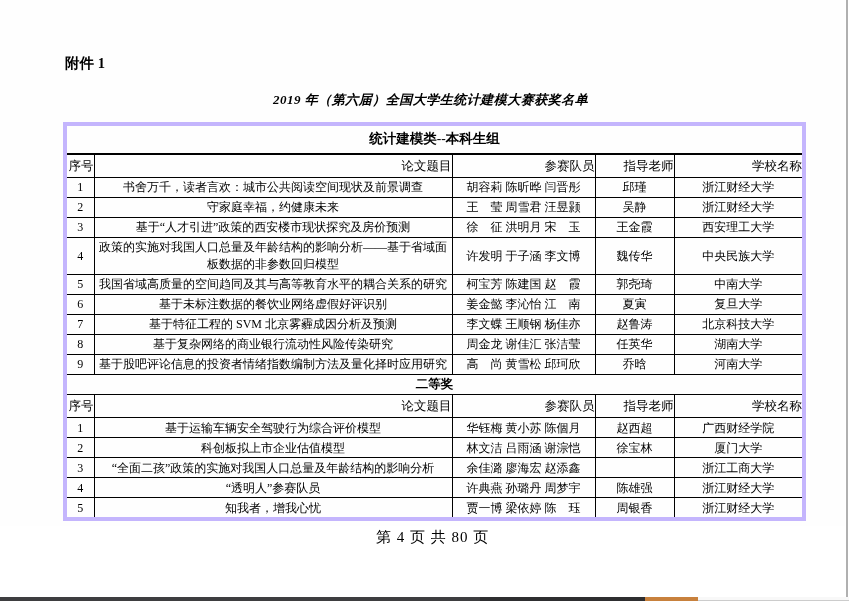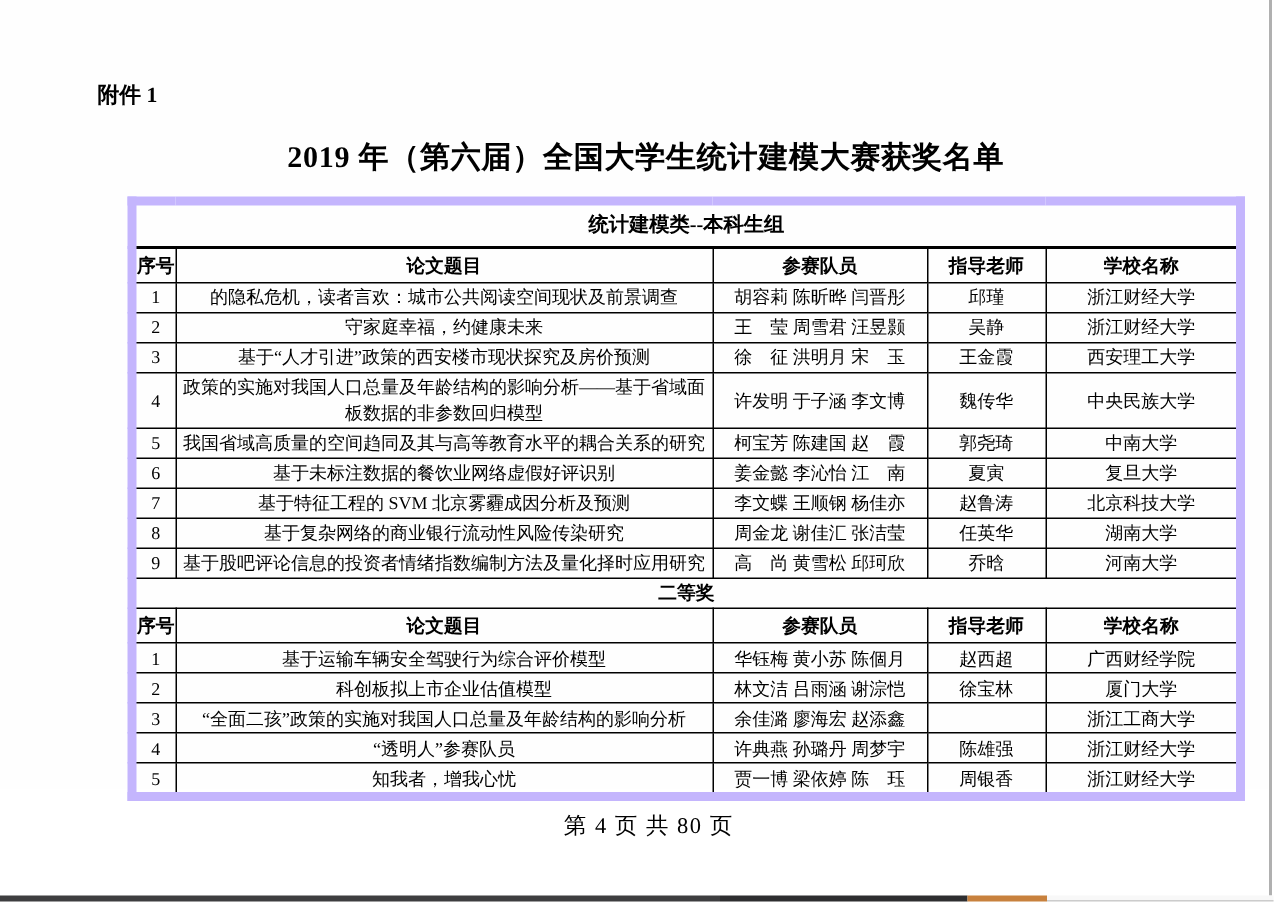--- a/index.html
+++ b/index.html
@@ -26,30 +26,30 @@
     padding: 54px 47px 0 63px;
   }
   .attachment {
     font-weight: bold;
     font-size: 14.5px;
     margin: 0 0 18px 2px;
   }
   .doc-title {
     text-align: center;
     font-weight: bold;
-    font-size: 20px;
+    font-size: 13px;
     margin: 0 0 13px 0;
     letter-spacing: 0.5px;
+    font-style: italic;
   }
   table.award-table {
     width: 739px;
     border-collapse: collapse;
     table-layout: fixed;
-    border: 6px solid #c4b5fd;
-    margin-left: 22px;
+    border: 4px solid #c4b5fd;
   }
   .award-table td {
     border: 1px solid #000;
     text-align: center;
     vertical-align: middle;
     font-size: 12px;
     line-height: 1.4;
     padding: 1px 2px;
     overflow: hidden;
   }
@@ -58,24 +58,25 @@
     font-weight: bold;
     padding: 4px 2px;
     border-bottom-width: 2px;
   }
   .award-table tr.section-row td {
     font-size: 12.5px;
     font-weight: bold;
     padding: 1px 2px;
   }
   .award-table tr.cols-row td {
-    font-weight: bold;
+    font-weight: normal;
     font-size: 12.5px;
     padding: 3px 0;
     line-height: 1.3;
+    text-align: right;
   }
   .award-table tr.data-row td {
     height: 17px;
   }
   .page-footer {
     width: 739px;
     text-align: center;
     font-size: 15px;
     margin-top: 7px;
     letter-spacing: 1px;
@@ -129,21 +130,21 @@
         <tr class="cols-row">
           <td>序号</td>
           <td>论文题目</td>
           <td>参赛队员</td>
           <td>指导老师</td>
           <td>学校名称</td>
         </tr>
 
         <tr class="data-row">
           <td>1</td>
-          <td>的隐私危机，读者言欢：城市公共阅读空间现状及前景调查</td>
+          <td>书舍万千，读者言欢：城市公共阅读空间现状及前景调查</td>
           <td>胡容莉 陈昕晔 闫晋彤</td>
           <td>邱瑾</td>
           <td>浙江财经大学</td>
         </tr>
         <tr class="data-row">
           <td>2</td>
           <td>守家庭幸福，约健康未来</td>
           <td>王　莹 周雪君 汪昱颢</td>
           <td>吴静</td>
           <td>浙江财经大学</td>

